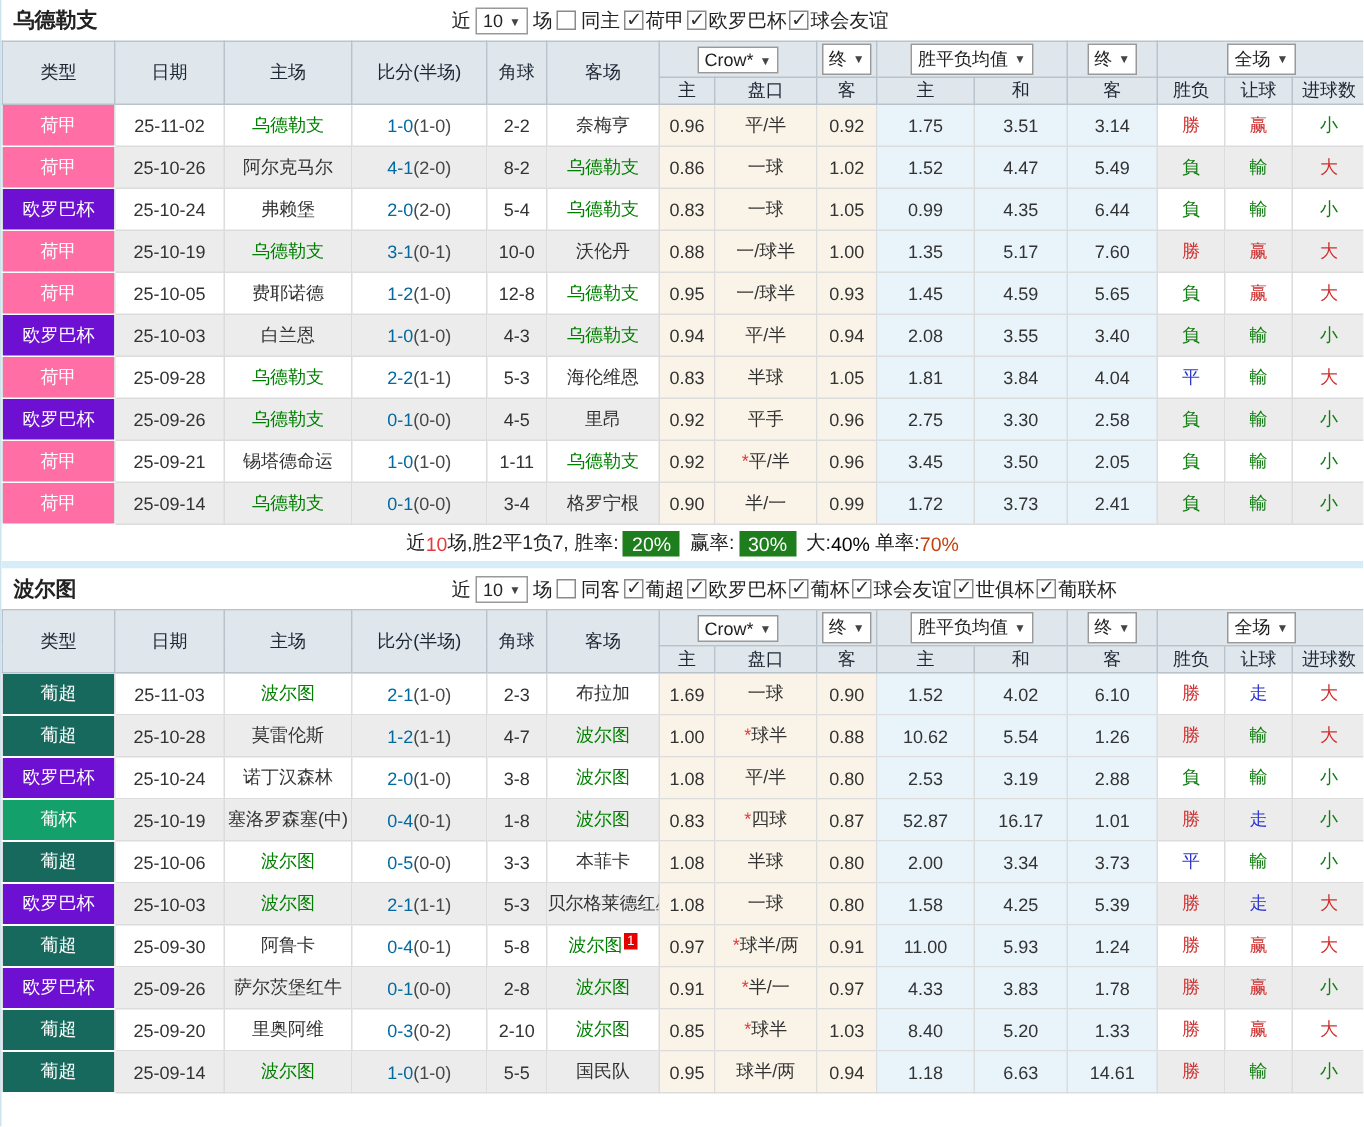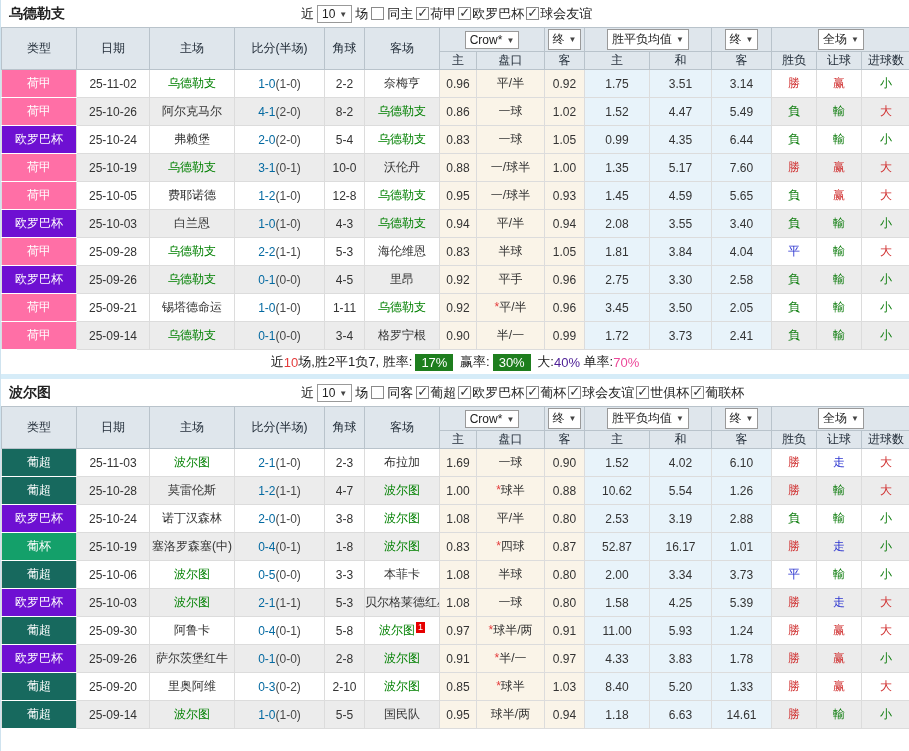--- a/index.html
+++ b/index.html
@@ -39,22 +39,22 @@
   tbody td.c-lblue { background:#e8f3fa !important; }
   td .score-ft { color:#0369a1; }
   td .score-ht { color:#474747; }
   td .star { color:#e43b3b; }
   td .team-self { color:#008000; }
   td .sup-badge { display:inline-block; background:#e60000; color:#fff; font-size:9px; line-height:11px; padding:0 2px; vertical-align:4px; margin-left:1px; }
 
   
   .summary { height:24px; display:flex; align-items:center; justify-content:center; font-size:13px; color:#222; }
   .seg-red { color:#e43b3b; }
-  .seg-blue { color:#4c1d95; }
-  .seg-pink { color:#ec4899; }
+  .seg-blue { color:#000000; }
+  .seg-pink { color:#c2410c; }
   .seg-greenbox { background:#1e7e1e; color:#fff; padding:1px 6px; margin:0 3px; }
   .seg-plain { white-space:pre; }
 
   .separator { height:5px; background:#d6ecf8; }
 </style>
 </head>
 <body>
 
 <div class="app">
 
@@ -294,21 +294,21 @@
             <td style="color: rgb(15, 125, 15);">輸</td>
             <td style="color: rgb(15, 125, 15);">小</td>
           </tr>
         </tbody>
     </table>
 
     <div class="summary">
         <span class="seg-plain">近</span>
         <span class="seg-red">10</span>
         <span class="seg-plain">场,胜2平1负7, 胜率:</span>
-        <span class="seg-greenbox">17%</span>
+        <span class="seg-greenbox">20%</span>
         <span class="seg-plain"> 赢率:</span>
         <span class="seg-greenbox">30%</span>
         <span class="seg-plain"> 大:</span>
         <span class="seg-blue">40%</span>
         <span class="seg-plain"> 单率:</span>
         <span class="seg-pink">70%</span>
       </div>
   </div>
 
   <div class="separator"></div>

